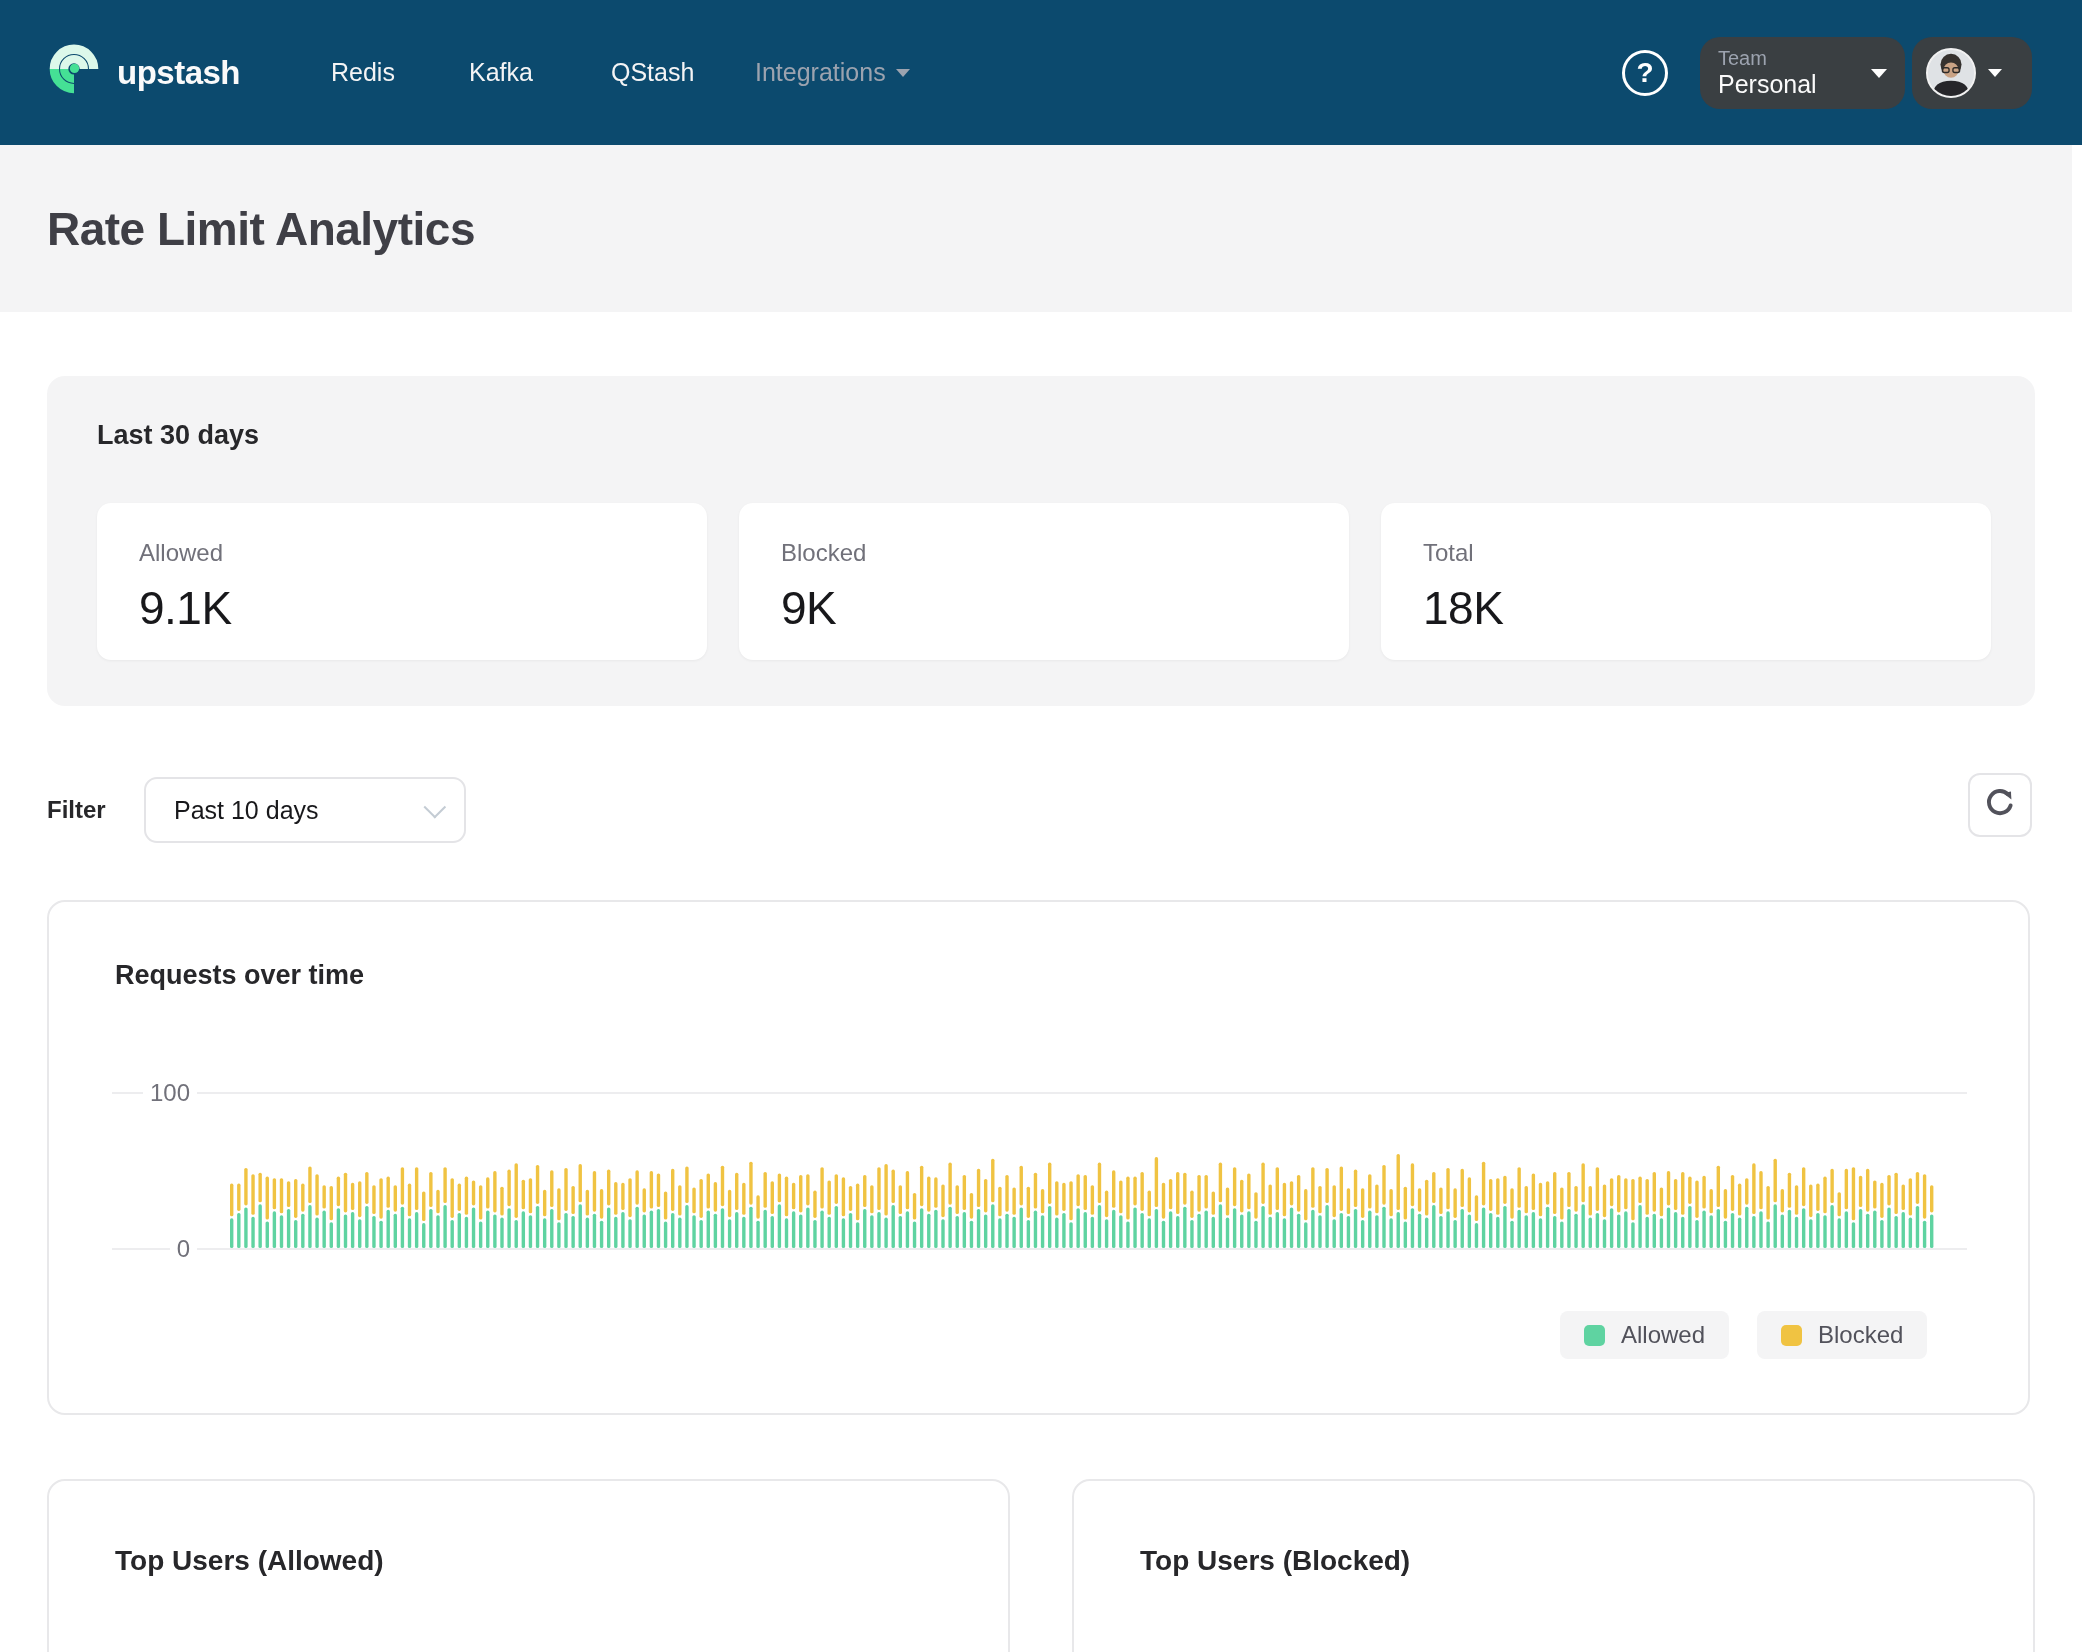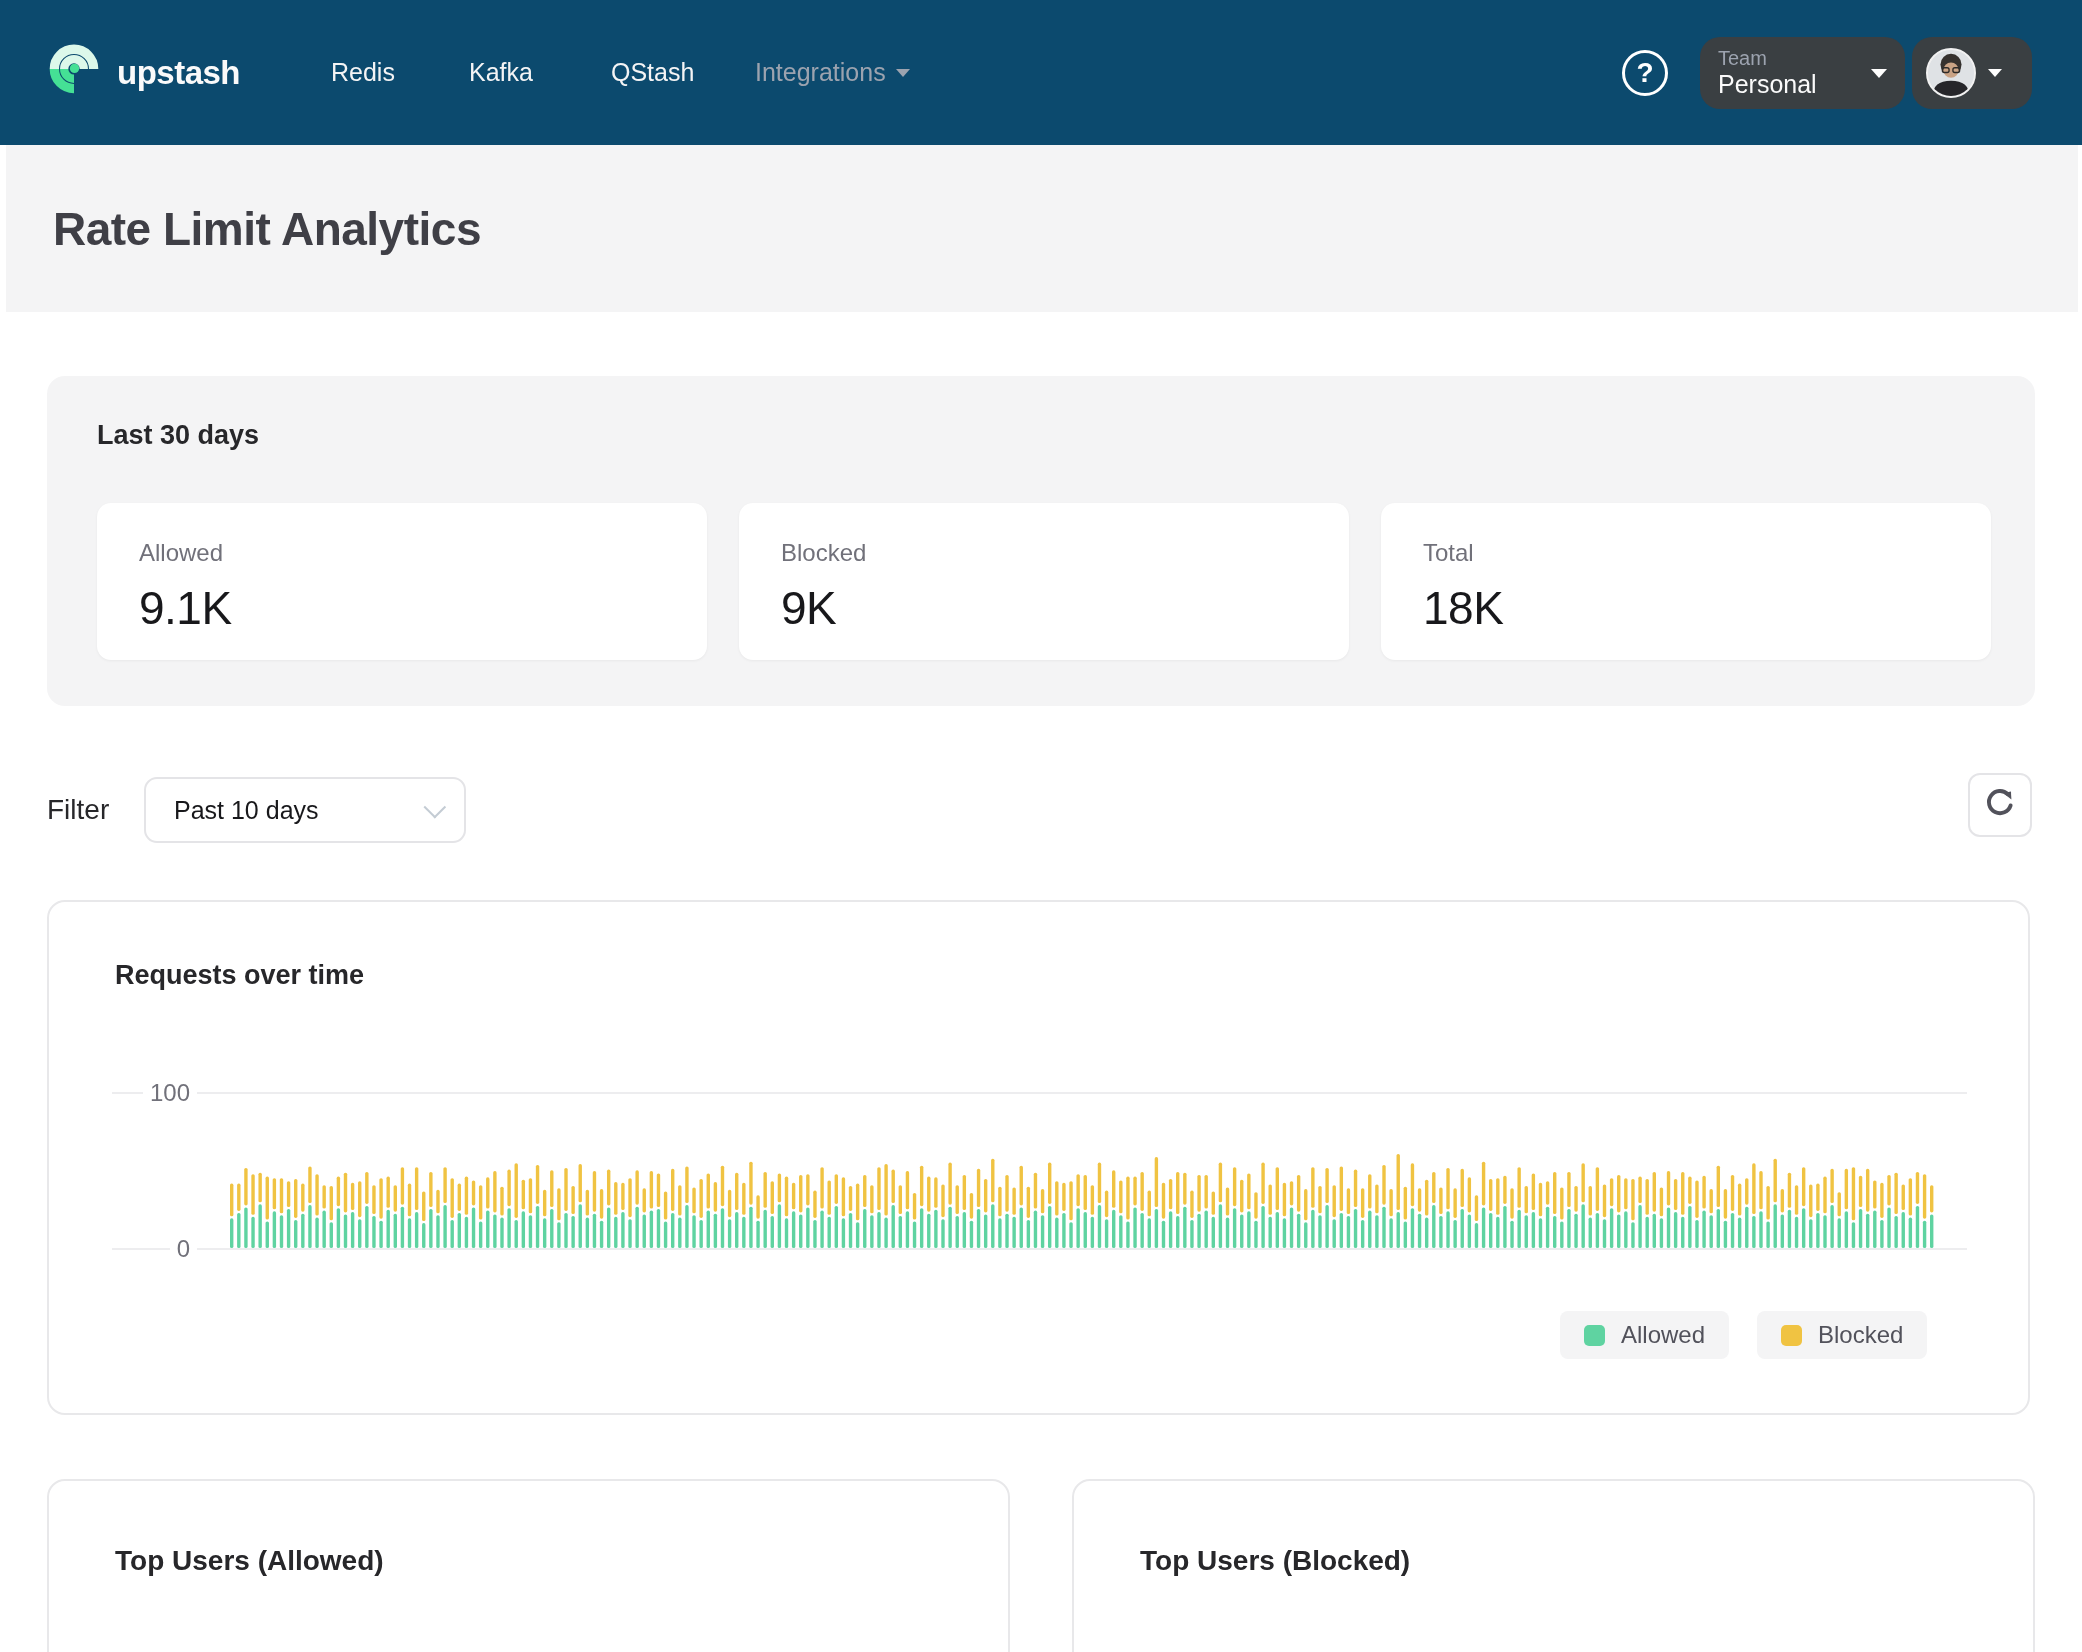--- a/index.html
+++ b/index.html
@@ -19,35 +19,35 @@
   .nav-pill { position:absolute; top:37px; height:72px; background:#3a3f42; border-radius:20px; display:flex; align-items:center; cursor:pointer; }
   .team-pill { left:1700px; width:205px; padding:0 18px; justify-content:space-between; }
   .team-texts { display:flex; flex-direction:column; line-height:1.15; }
   .team-label { color:#9ca3af; font-size:20px; }
   .team-value { color:#fafafa; font-size:25px; }
   .team-pill .caret, .avatar-pill .caret { color:#fff; }
   .avatar-pill { left:1912px; width:120px; padding:0 14px; gap:12px; }
   .avatar-ring { width:50px; height:50px; border-radius:50%; border:2px solid #f1f1f1; overflow:hidden; background:#dfe2e5; flex:0 0 auto; }
 
   
-  .title-band { position:absolute; left:6px; top:145px; width:2072px; height:167px; background:#f4f4f5; }
+  .title-band { position:absolute; left:0; top:145px; width:2072px; height:167px; background:#f4f4f5; }
   .page-title { position:absolute; left:47px; top:50%; transform:translateY(-50%);
     font-size:46px; font-weight:700; color:#3f3f46; letter-spacing:-0.5px; }
 
   
   .summary-panel { position:absolute; left:47px; top:376px; width:1988px; height:330px; background:#f4f4f5; border-radius:18px; }
   .summary-title { position:absolute; left:50px; top:44px; font-size:27px; font-weight:700; color:#27272a; }
   .stat-card { position:absolute; top:127px; width:610px; height:157px; background:#fff; border-radius:14px;
     box-shadow:0 1px 3px rgba(0,0,0,0.05); padding:36px 42px; }
   .stat-label { font-size:24px; color:#71717a; }
   .stat-value { margin-top:14px; font-size:46px; color:#18181b; letter-spacing:-0.5px; }
 
   
   .filter-label { position:absolute; left:47px; top:777px; height:66px; display:flex; align-items:center;
-    font-size:28px; font-weight:400; color:#27272a; }
+    font-size:24px; font-weight:700; color:#27272a; }
   .filter-select { position:absolute; left:144px; top:777px; width:322px; height:66px; background:#fff;
     border:2px solid #e4e4e7; border-radius:13px; display:flex; align-items:center; justify-content:space-between;
     padding:0 24px 0 28px; cursor:pointer; }
   .filter-select-value { font-size:25px; color:#18181b; }
   .chev-down { width:16px; height:16px; border-right:2.5px solid #c4ccd4; border-bottom:2.5px solid #c4ccd4;
     transform:rotate(45deg) translateY(-4px); }
   .refresh-btn { position:absolute; left:1968px; top:773px; width:64px; height:64px; background:#fff;
     border:2px solid #e4e4e7; border-radius:12px; display:flex; align-items:center; justify-content:center; cursor:pointer; }
 
   

